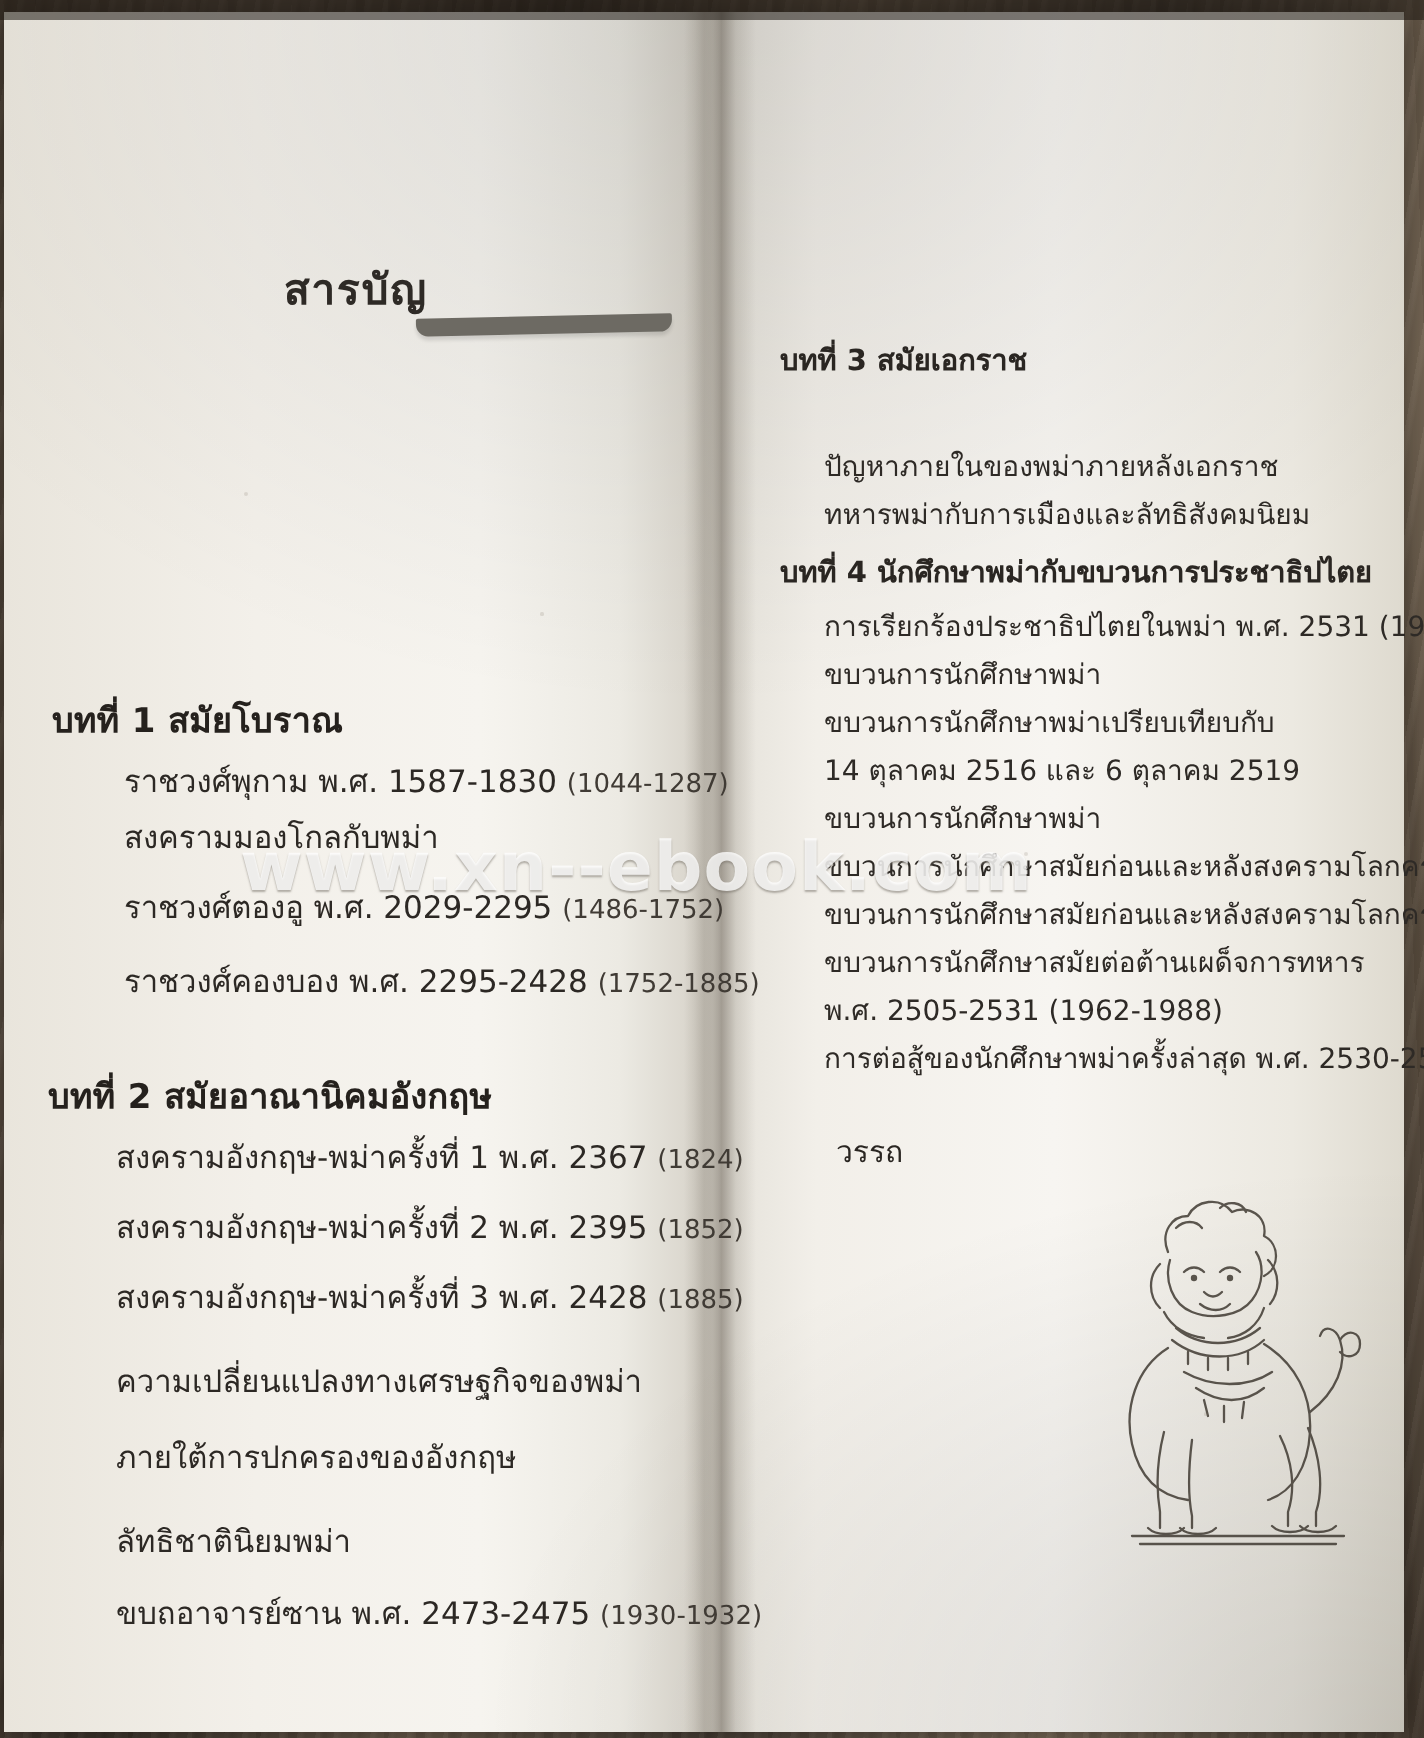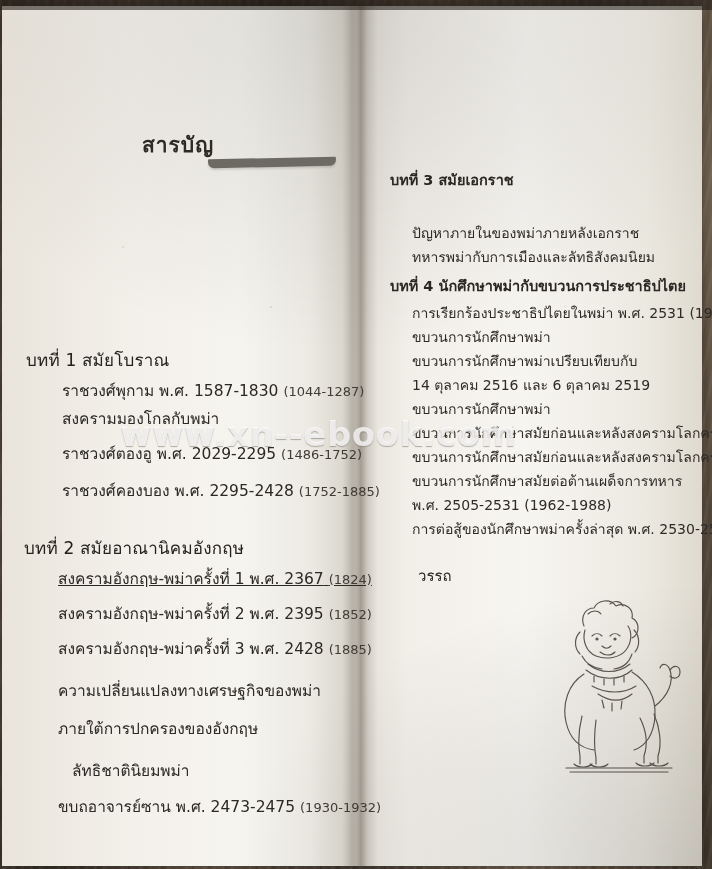--- a/index.html
+++ b/index.html
@@ -95,21 +95,21 @@
     background: #6d6a63;
     border-radius: 1px 1px 6px 6px;
     transform: rotate(-1.2deg);
     box-shadow: 0 2px 2px rgba(0,0,0,0.12);
   }
 
   .chapter-head {
     position: absolute;
     font-size: 17px;
     color: #25211d;
-    font-weight: 400;
+    font-weight: 700;
     letter-spacing: 0.2px;
   }
   .line {
     position: absolute;
     font-size: 15.5px;
     color: #2c2824;
     white-space: nowrap;
   }
   .line .paren {
     font-size: 13px;
@@ -198,39 +198,39 @@
         <span>ราชวงศ์ตองอู  พ.ศ. 2029-2295</span>
         <span class="paren">(1486-1752)</span>
       </div>
       <div class="line" style="left:60px; top:472px;">
         <span>ราชวงศ์คองบอง  พ.ศ. 2295-2428</span>
         <span class="paren">(1752-1885)</span>
       </div>
 
       <div class="chapter-head" style="left:22px; top:528px;">บทที่ 2  สมัยอาณานิคมอังกฤษ</div>
 
-      <div class="line" style="left:56px; top:560px;text-decoration:underline;">
+      <div class="line" style="left:56px; top:560px;">
         <span>สงครามอังกฤษ-พม่าครั้งที่ 1 พ.ศ. 2367</span>
         <span class="paren">(1824)</span>
       </div>
       <div class="line" style="left:56px; top:595px;">
         <span>สงครามอังกฤษ-พม่าครั้งที่ 2 พ.ศ. 2395</span>
         <span class="paren">(1852)</span>
       </div>
       <div class="line" style="left:56px; top:630px;">
         <span>สงครามอังกฤษ-พม่าครั้งที่ 3 พ.ศ. 2428</span>
         <span class="paren">(1885)</span>
       </div>
       <div class="line" style="left:56px; top:672px;">
         <span>ความเปลี่ยนแปลงทางเศรษฐกิจของพม่า</span>
       </div>
       <div class="line" style="left:56px; top:710px;">
         <span>ภายใต้การปกครองของอังกฤษ</span>
       </div>
-      <div class="line" style="left:56px; top:752px;margin-left:14px;">
+      <div class="line" style="left:56px; top:752px;">
         <span>ลัทธิชาตินิยมพม่า</span>
       </div>
       <div class="line" style="left:56px; top:788px;">
         <span>ขบถอาจารย์ซาน  พ.ศ. 2473-2475</span>
         <span class="paren">(1930-1932)</span>
       </div>
     </div>
 
     <div class="right-col">
 

